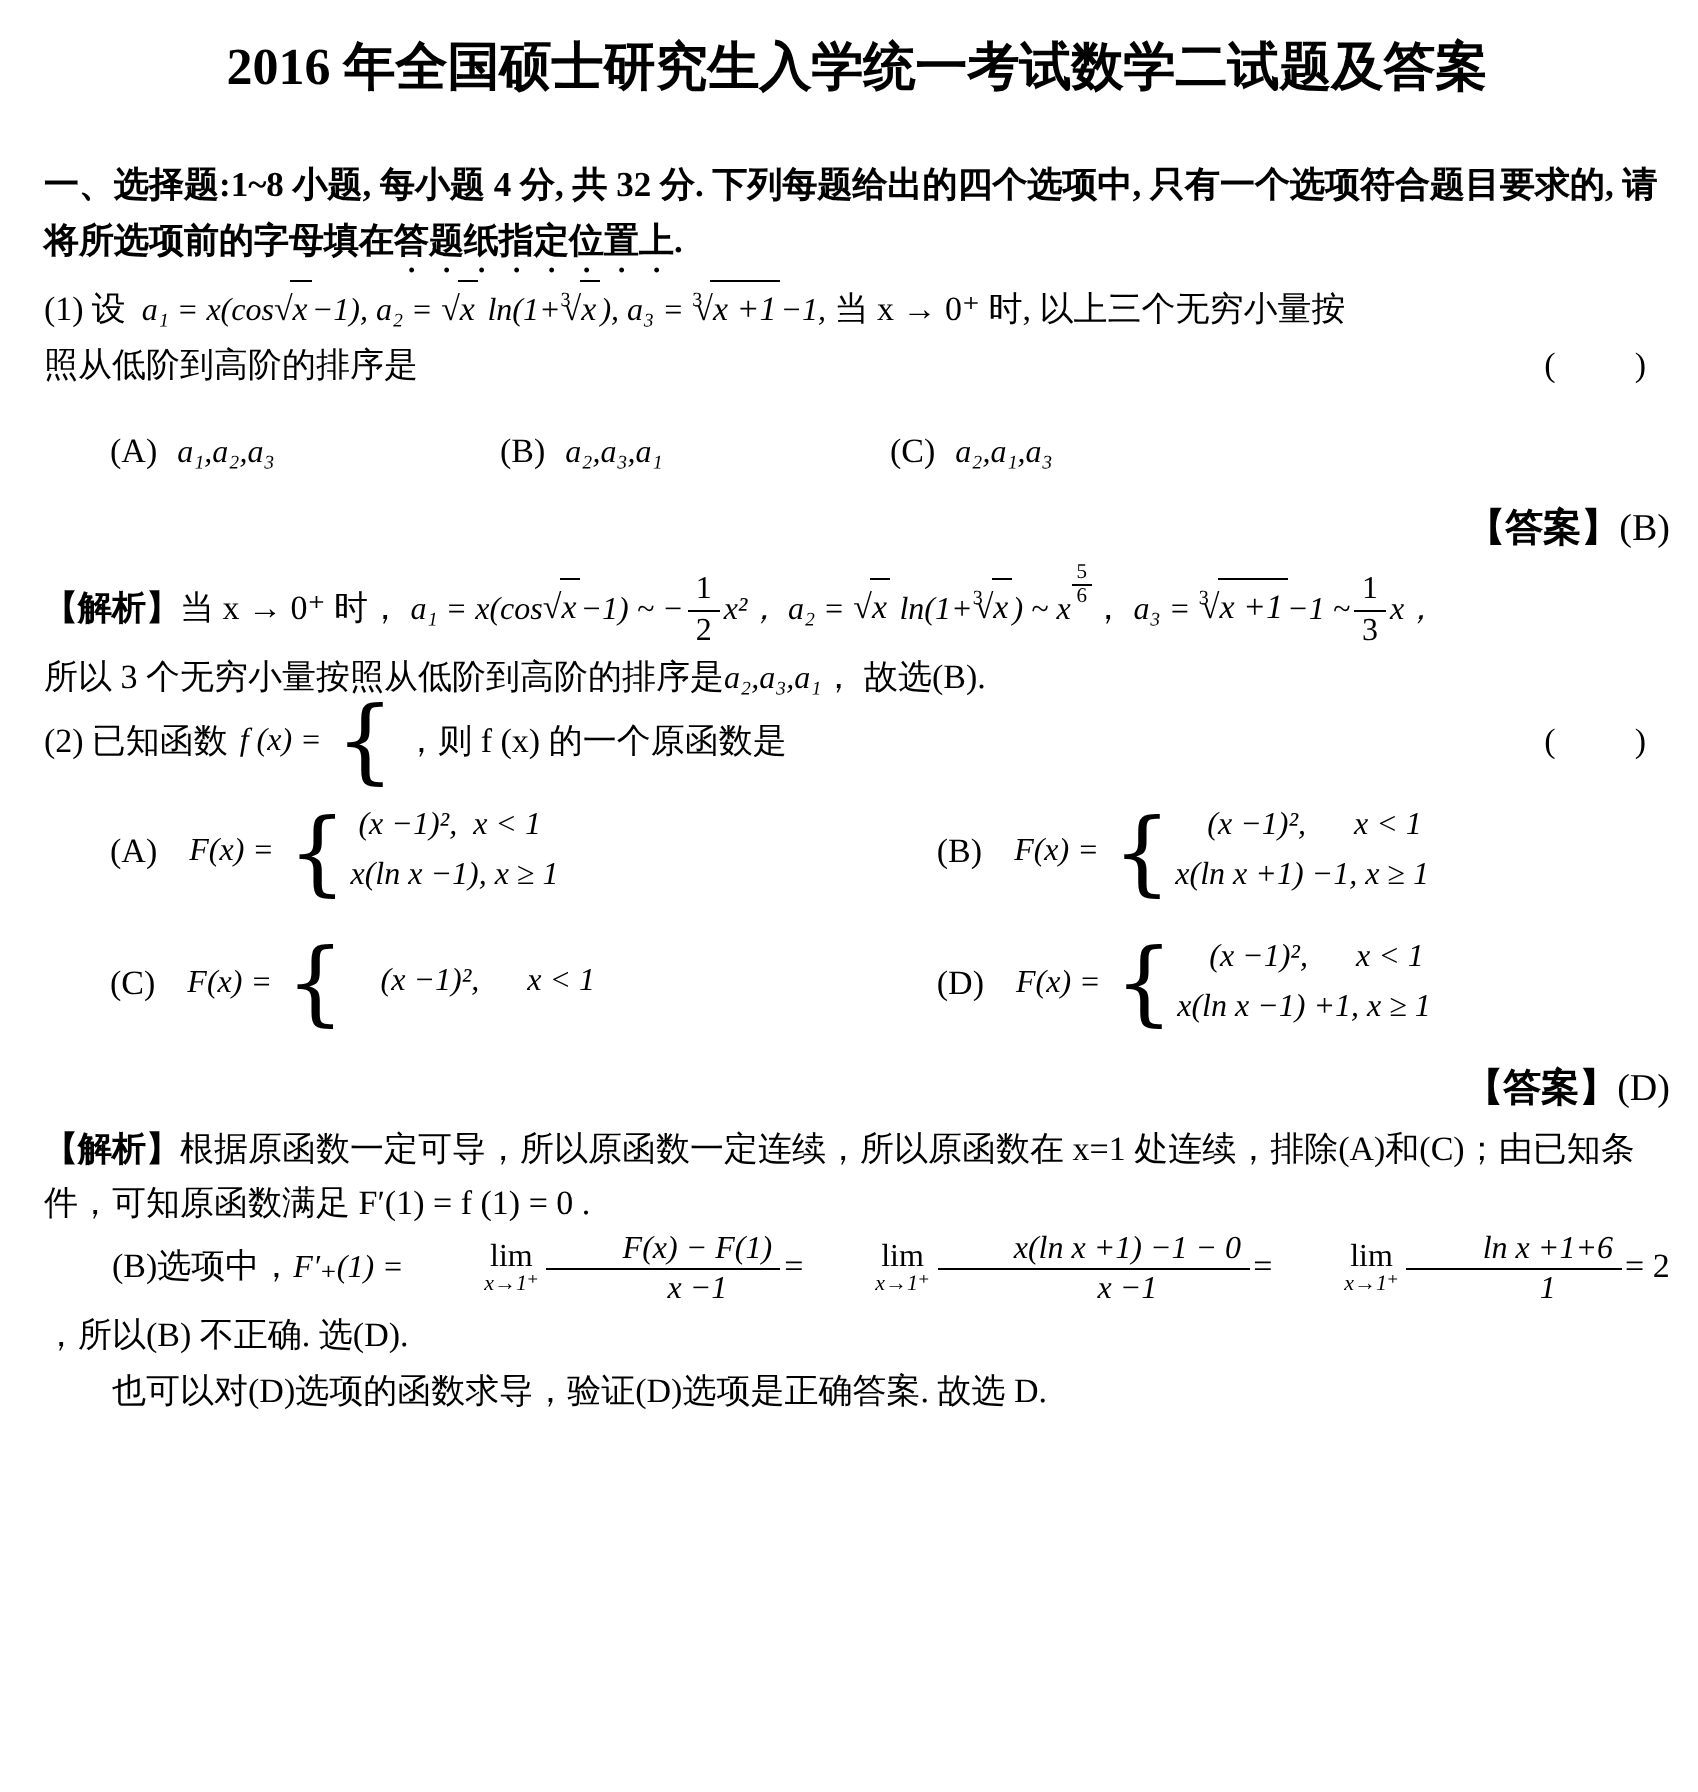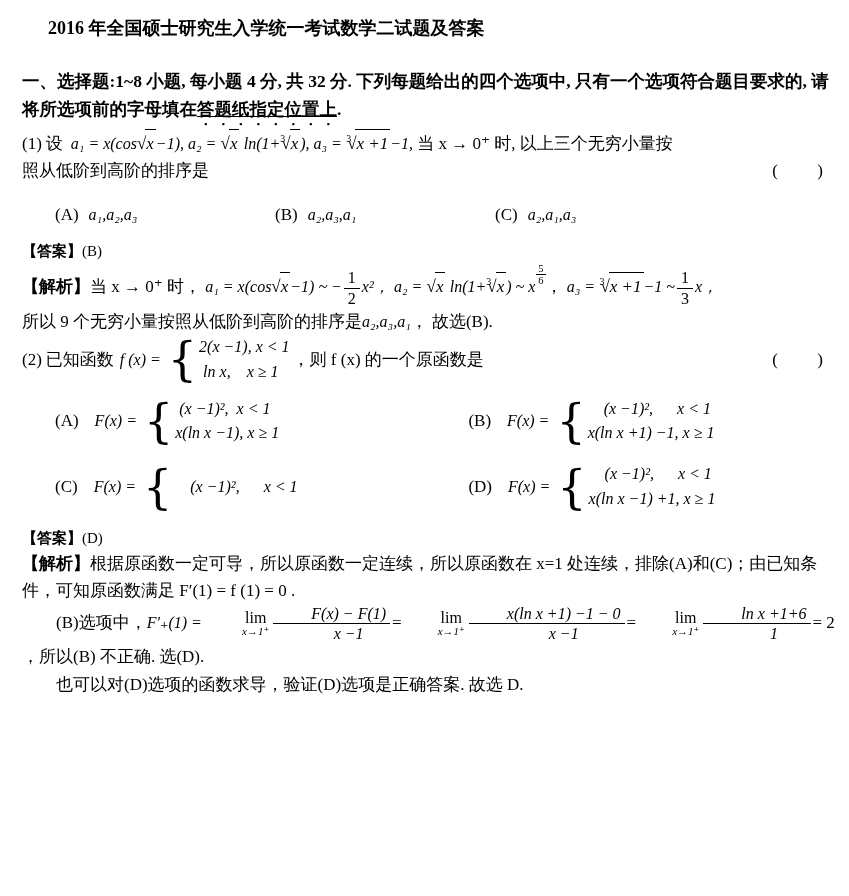--- a/index.html
+++ b/index.html
@@ -1,25 +1,25 @@
 <!DOCTYPE html>
 <html><head>
 <meta charset="utf-8">
 <style>
   html,body{margin:0;padding:0;background:#ffffff;}
   body{width:849px;height:896px;overflow:hidden;color:#000;
        font-family:"Liberation Serif","DejaVu Serif",serif;}
   .page{padding:10px 14px 0 22px;}
 
-  h1.title{font-size:18px;line-height:1.4;font-weight:bold;
+  h1.title{font-size:26px;line-height:1.4;text-align:center;font-weight:bold;
            margin:6px 26px 0 26px;}
 
   .intro{font-weight:bold;font-size:17.5px;line-height:1.6;margin:26px 0 0 0;}
   .emph{-webkit-text-emphasis:filled dot;-webkit-text-emphasis-position:under right;
-        text-emphasis:filled dot;text-emphasis-position:under right;text-decoration:underline;}
+        text-emphasis:filled dot;text-emphasis-position:under right;}
 
   p.qline{font-size:17px;line-height:1.6;margin:0;}
   .nowrap{white-space:nowrap;}
   .m{font-style:italic;font-size:16px;}
   .cjk{font-style:normal;}
   .qnum{margin-right:4px;}
   .lead-gap{margin-right:8px;}
 
   
   .sqrt{white-space:nowrap;}
@@ -48,25 +48,25 @@
   .brace{font-size:46px;font-weight:300;line-height:0.8;margin-right:2px;font-style:normal;
          font-family:"DejaVu Serif",serif;}
   .crows{display:inline-flex;flex-direction:column;}
   .crow{line-height:1.55;white-space:pre;font-size:16px;}
 
   .flexline{display:flex;align-items:center;gap:28px;}
   .flexcenter{display:flex;align-items:center;}
   .spacer{flex:1;}
   .blank{white-space:pre;margin-right:10px;letter-spacing:2px;}
 
-  .opts4{display:flex;padding-left:33px;margin-top:20px;font-size:17px;gap:25px;}
+  .opts4{display:flex;padding-left:33px;margin-top:20px;font-size:17px;}
   .opts4 .opt{width:195px;}
   .olabel{margin-right:10px;font-style:normal;}
 
-  .ansline{font-size:15px;margin:14px 0 0 0;line-height:1.6;}
+  .ansline{font-size:19px;margin:14px 0 0 0;line-height:1.6;text-align:right;}
   .blabel{font-weight:bold;}
 
   .optgrid{display:grid;grid-template-columns:53% 47%;row-gap:16px;
            padding-left:33px;margin-top:12px;font-size:17px;}
   .opt2{display:flex;align-items:center;}
 
   .fxgap{margin:0 4px 0 6px;}
 
   .mt-q1stem{margin-top:14px;}
   .mt-line2{margin-top:5px;}
@@ -97,32 +97,28 @@
   <div class="opts4">
     <span class="opt"><span class="olabel">(A)</span><span class="m">a₁,a₂,a₃</span></span>
     <span class="opt"><span class="olabel">(B)</span><span class="m">a₂,a₃,a₁</span></span>
     <span class="opt"><span class="olabel">(C)</span><span class="m">a₂,a₁,a₃</span></span>
   </div>
 
   <p class="ansline"><span class="blabel">【答案】</span><span>(B)</span></p>
 
   <p class="qline nowrap mt-sol"><span class="blabel">【解析】</span><span class="cjk">当 x → 0⁺ 时，</span> <span class="m">a₁ = x(cos</span><span class="sqrt"><span class="rsym">√</span><span class="rbar">x</span></span><span class="m">−1) ~ −</span><span class="frac"><span class="fnum">1</span><span class="fden">2</span></span><span class="m">x²，</span> <span class="m">a₂ =</span> <span class="sqrt"><span class="rsym">√</span><span class="rbar">x</span></span> <span class="m">ln(1+</span><span class="sqrt"><sup class="ridx">3</sup><span class="rsym">√</span><span class="rbar">x</span></span><span class="m">) ~ x</span><span class="supfrac"><span class="fnum">5</span><span class="fden">6</span></span><span class="cjk">，</span> <span class="m">a₃ =</span> <span class="sqrt"><sup class="ridx">3</sup><span class="rsym">√</span><span class="rbar">x +1</span></span><span class="m">−1 ~</span><span class="frac"><span class="fnum">1</span><span class="fden">3</span></span><span class="m">x，</span></p>
 
-  <p class="qline mt-sol2"><span class="cjk">所以 9 个无穷小量按照从低阶到高阶的排序是</span><span class="m">a₂,a₃,a₁</span><span class="cjk">， 故选(B).</span></p>
+  <p class="qline mt-sol2"><span class="cjk">所以 3 个无穷小量按照从低阶到高阶的排序是</span><span class="m">a₂,a₃,a₁</span><span class="cjk">， 故选(B).</span></p>
 
   <p class="qline flexcenter mt-q2">
       <span class="qnum">(2)</span>
       <span class="cjk">已知函数</span>
       <span class="m fxgap">f (x) =</span>
       <span class="cases">
         <span class="brace">{</span>
-        <span class="crows">
-          <span class="crow m">2(x −1), x &lt; 1</span>
-          <span class="crow m"> ln x,    x ≥ 1</span>
-        </span>
       </span>
       <span class="cjk">，则 f (x) 的一个原函数是</span>
       <span class="spacer"></span>
       <span class="blank">(      )</span>
     </p>
 
   <div class="optgrid">
     <div class="opt2">
         <span class="olabel">(A)</span>
         <span class="m fxgap">F(x) =</span>

